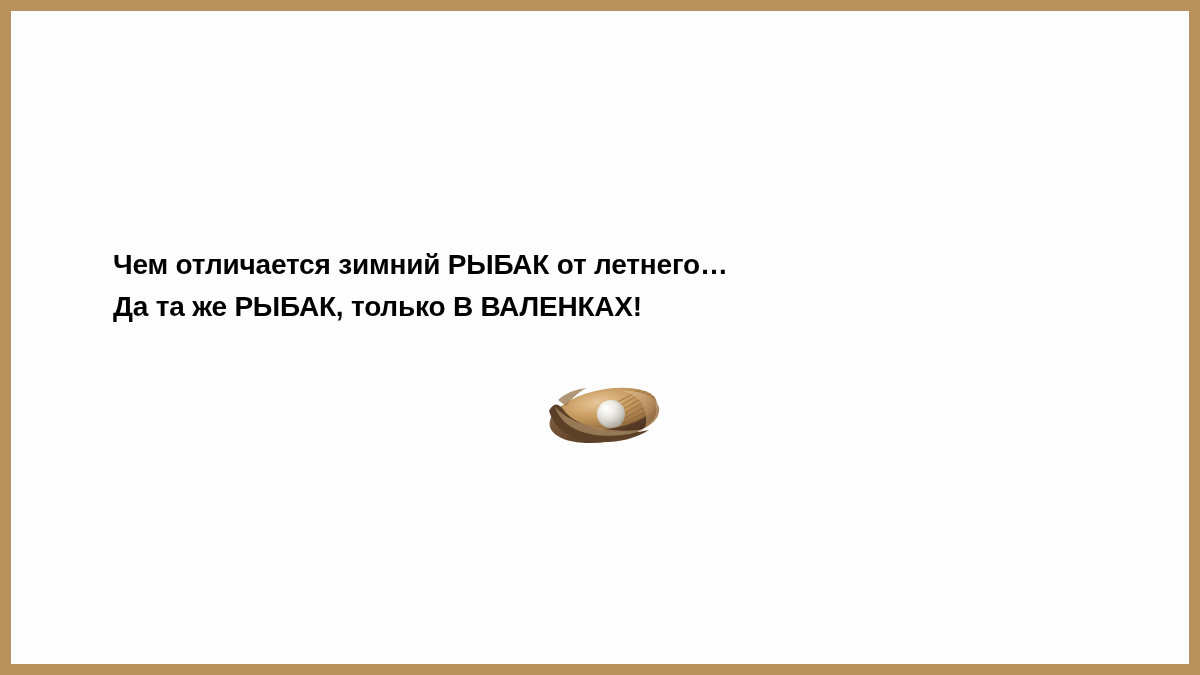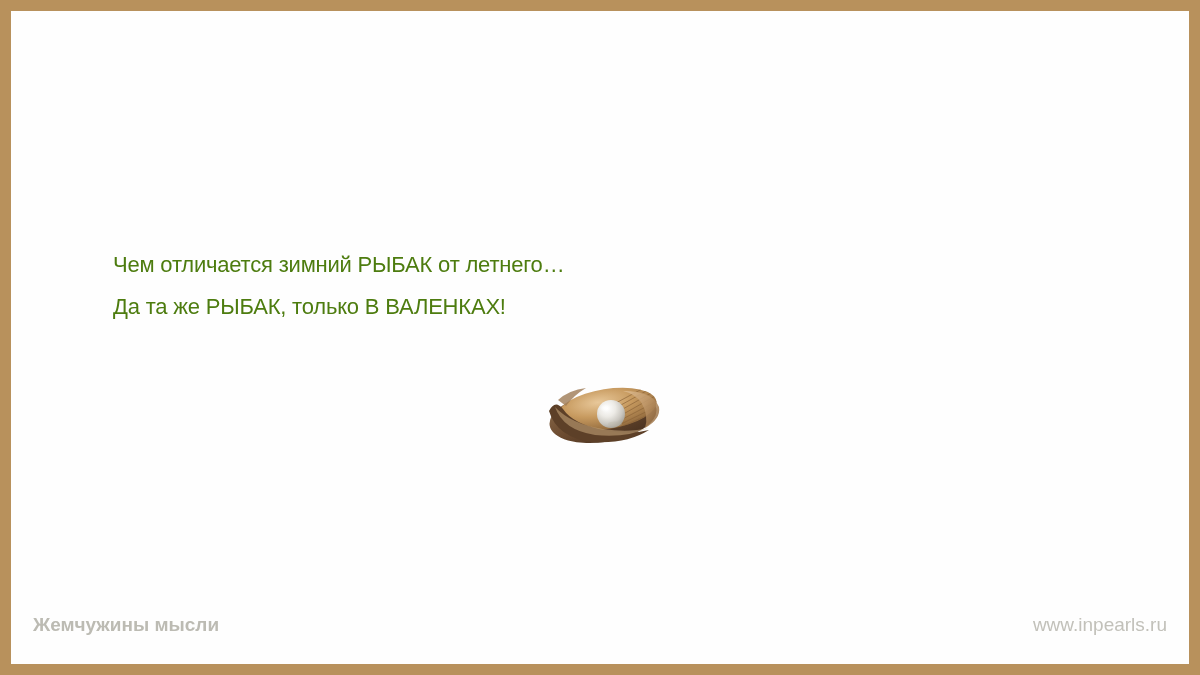--- a/index.html
+++ b/index.html
@@ -22,24 +22,24 @@
   }
 
   
   #quote {
     position: absolute;
     left: 102px;
     top: 233px;
     width: 990px;
   }
   .quote-line {
-    color: #4d7c0f;
+    color: #000000;
     font-family: "Liberation Sans", sans-serif;
-    font-size: 22px;
-    font-weight: normal;
+    font-size: 28px;
+    font-weight: bold;
     line-height: 42px;
     letter-spacing: -0.2px;
     white-space: nowrap;
   }
 
   
   #shell-figure {
     position: absolute;
     left: 534px;
     top: 372px;
@@ -154,18 +154,14 @@
 
       <path d="M14 16 Q24 8 40 6 Q28 12 20 22 Z" fill="#a8seb" opacity="0"></path>
       <path d="M13 17 Q24 7 41 5 Q29 12 21 23 Z" fill="#9d7a55" opacity="0.8"></path>
 
       <circle cx="66" cy="31" r="14" fill="url(#gPearl)"></circle>
       <ellipse cx="60" cy="25" rx="5.5" ry="4" fill="url(#gPearlShine)"></ellipse>
       <ellipse cx="70" cy="41" rx="7" ry="2.4" fill="#bdb6a9" opacity="0.35"></ellipse>
     </svg>
   </div>
 
-  <div id="footer">
-    <div id="brand-label">Жемчужины мысли</div>
-    <div id="site-url">www.inpearls.ru</div>
-  </div>
 
 </div>
 
 </body></html>

